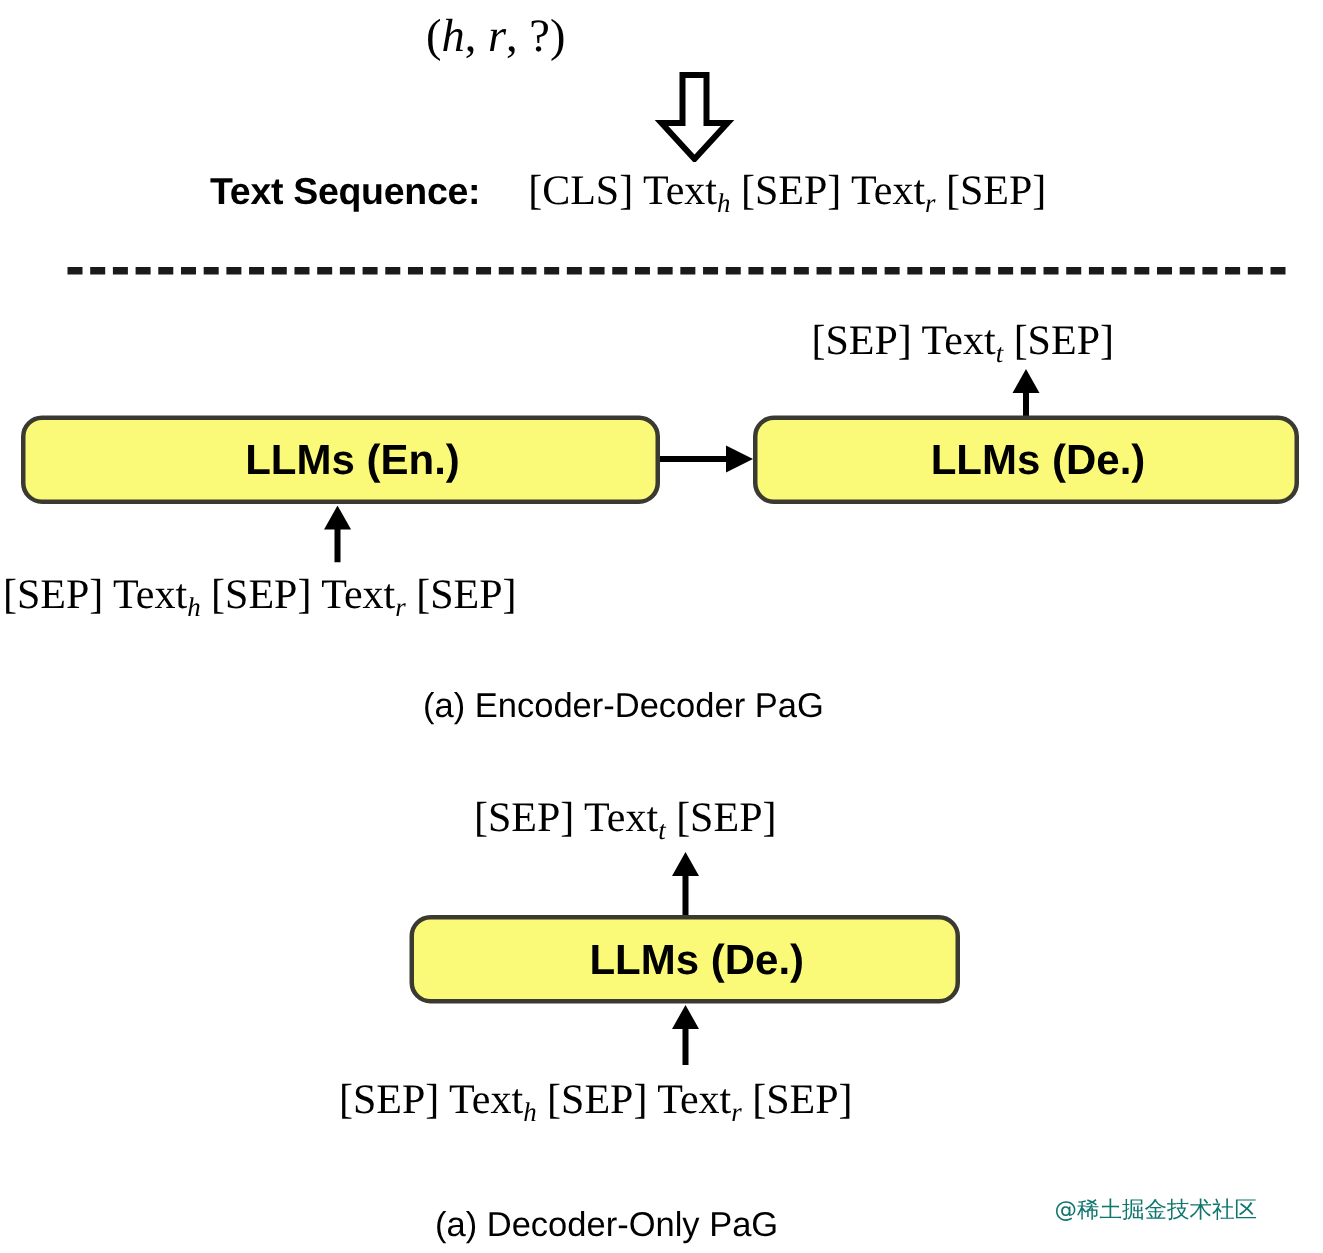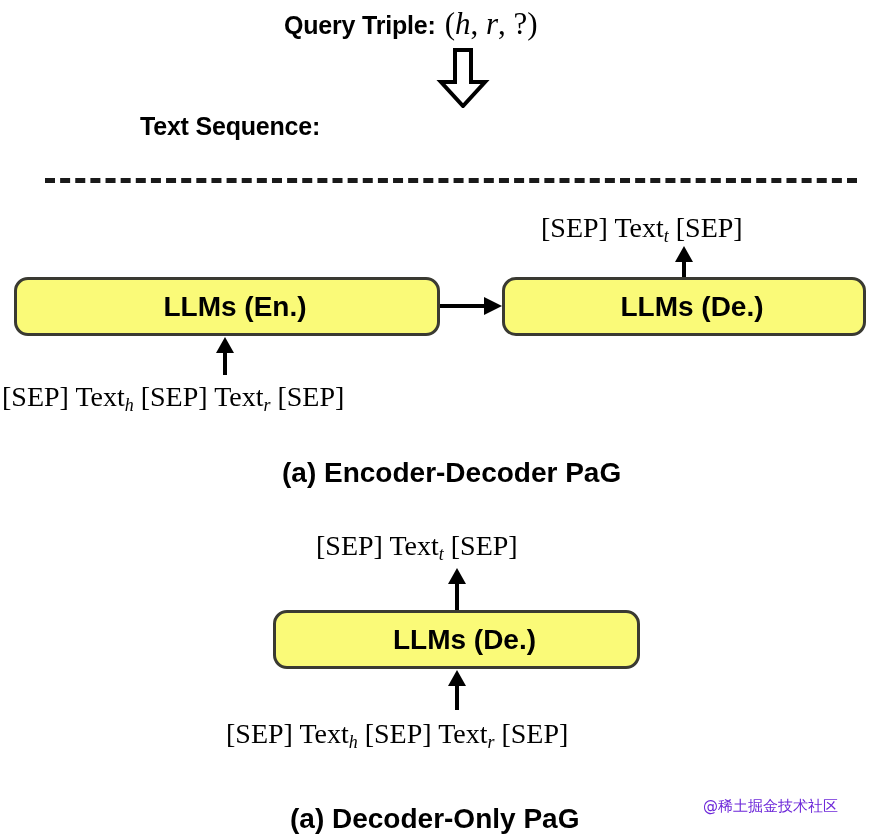--- a/index.html
+++ b/index.html
@@ -39,22 +39,22 @@
     white-space: nowrap;
   }
   .seq sub {
     font-style: italic;
     font-size: 0.64em;
     vertical-align: -0.30em;
     line-height: 0;
   }
   .caption {
     font-family: "Liberation Sans", sans-serif;
-    font-weight: bold;
-    font-size: 28px;
+    font-weight: normal;
+    font-size: 23px;
     white-space: nowrap;
   }
 
   
   .headrow {
     display: flex;
     align-items: baseline;
     gap: 9px;
     white-space: nowrap;
   }
@@ -90,42 +90,48 @@
     letter-spacing: 0px;
   }
 
   
   .arrow-svg { display: block; }
 
   
   .watermark {
     font-family: "DejaVu Sans", sans-serif;
     font-size: 15px;
-    color: #6d28d9;
+    color: #0f766e;
     white-space: nowrap;
   }
 </style>
 </head>
 <body>
 
 <div class="abs headrow" style="left:284px; top:6px;">
-  <span class="lbl-bold">Query Triple:</span>
   <span class="math">
     <span>(</span><i>h</i><span>, </span><i>r</i><span>, </span><span>?</span><span>)</span>
   </span>
 </div>
 
 <div class="abs" style="left:435px; top:48px;">
   <svg class="block-arrow" viewBox="0 0 56 60" xmlns="http://www.w3.org/2000/svg">
     <polygon points="20,2 36,2 36,34 50,34 28,58 6,34 20,34" fill="#ffffff" stroke="#000000" stroke-width="4" stroke-linejoin="miter"></polygon>
   </svg>
 </div>
 
 <div class="abs headrow" style="left:140px; top:112px;gap:32px;">
   <span class="lbl-bold">Text Sequence:</span>
+  <span class="seq">
+    <span>[CLS]</span>
+    <span><span>Text</span><sub>h</sub></span>
+    <span>[SEP]</span>
+    <span><span>Text</span><sub>r</sub></span>
+    <span>[SEP]</span>
+  </span>
 </div>
 
 <div class="abs dashed" style="left:45px; top:178px; width:812px;"></div>
 
 <div class="abs seq" style="left:541px; top:212px;">
   <span>[SEP]</span>
   <span><span>Text</span><sub>t</sub></span>
   <span>[SEP]</span>
 </div>
 

